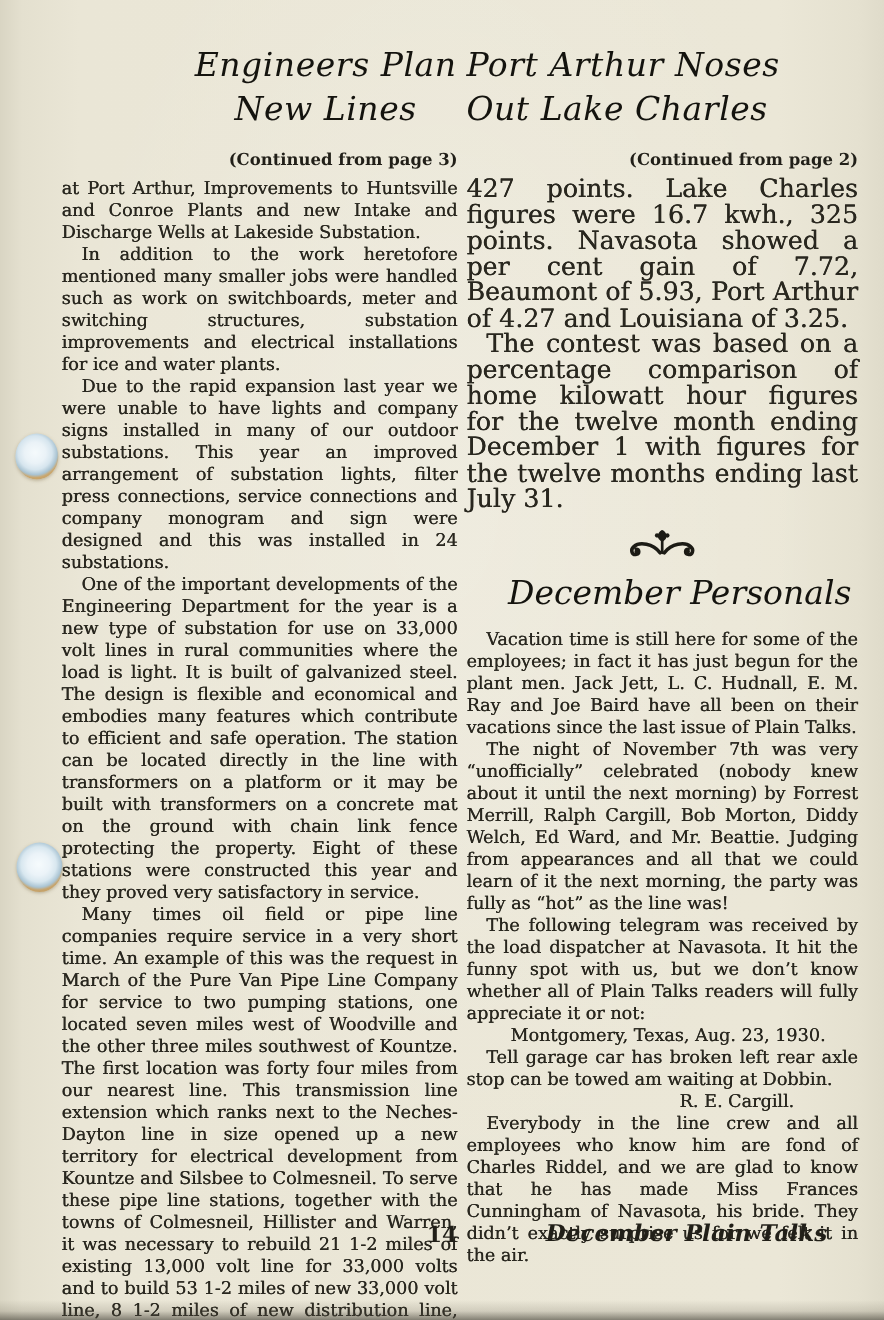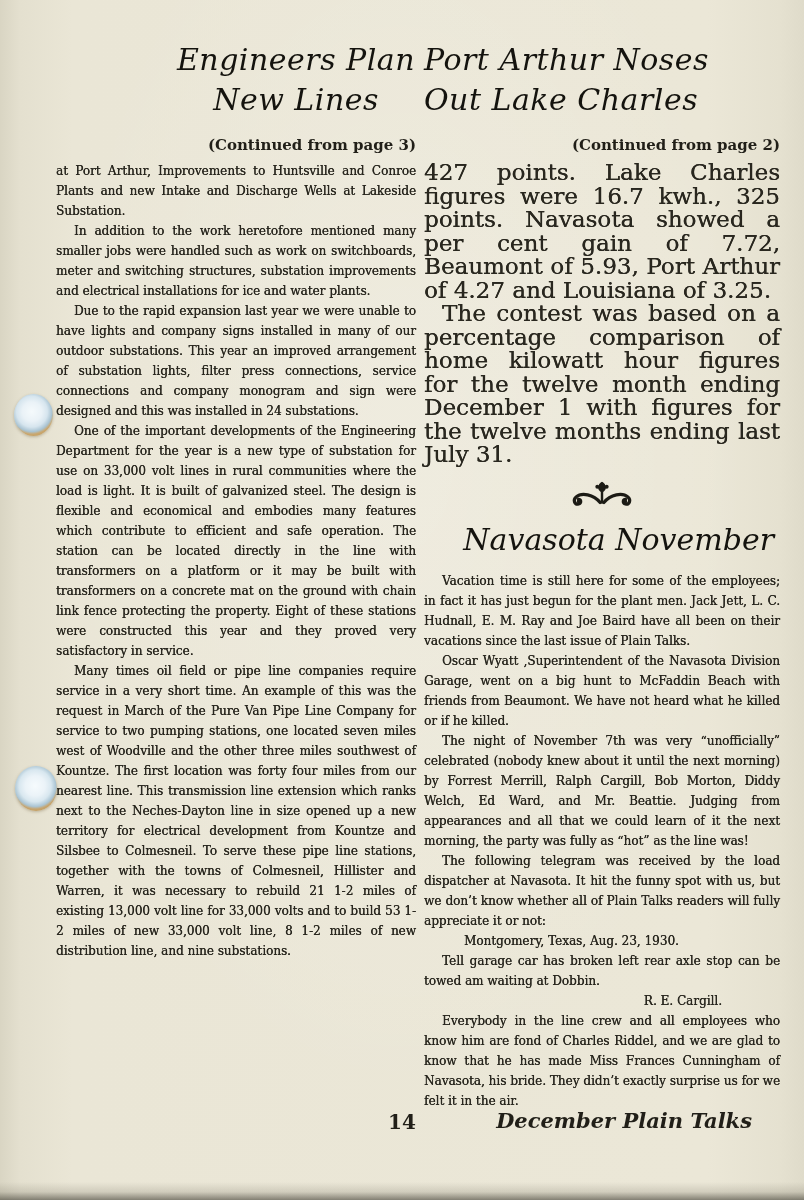--- a/index.html
+++ b/index.html
@@ -46,21 +46,21 @@
     margin: 16px 0 7px 0;
     color: #211f18;
   }
 
   p.body-sm, p.body-lg {
     margin: 0;
     text-align: justify;
     text-indent: 18px;
     text-shadow: 0.25px 0 0 currentColor;
   }
-  p.body-sm { font-size: 12px;   line-height: 20px; }
+  p.body-sm { font-size: 16px;   line-height: 20px; }
   p.body-lg { font-size: 23px;   line-height: 23.5px; }
   p.noindent { text-indent: 0; }
 
   .ornament {
     text-align: center;
     margin: 14px 0 6px 0;
   }
   .navasota-head {
     font-style: italic;
     font-size: 30px;
@@ -163,23 +163,22 @@
           <path d="M37 23 C44 14 57 12 62.5 17 C66.5 20.5 64 25.5 60 24.5 C56.8 23.7 57 19.5 60.2 19.5" fill="none" stroke-width="3.4" stroke-linecap="round"></path>
           <circle cx="59.6" cy="21.8" r="2.3" stroke="none"></circle>
           <path d="M35 23 L35 10" stroke-width="2.6" stroke-linecap="round"></path>
           <path d="M35 1.5 C30.8 4.5 30 8.5 35 11.5 C40 8.5 39.2 4.5 35 1.5" stroke-width="1.6"></path>
           <circle cx="30" cy="6.2" r="2.1" stroke="none"></circle>
           <circle cx="40" cy="6.2" r="2.1" stroke="none"></circle>
         </g>
       </svg>
     </div>
 
-    <h2 class="navasota-head">Navasota November</h2>
+    <h2 class="navasota-head">December Personals</h2>
     <p class="body-sm">Vacation time is still here for some of the employees; in fact it has just begun for the plant men.  Jack Jett, L. C. Hudnall, E. M. Ray and Joe Baird have all been on their vacations since the last issue of Plain Talks.</p>
-    <p class="body-sm">Oscar Wyatt ,Superintendent of the Navasota Division Garage, went on a big hunt to McFaddin Beach with friends from Beaumont.  We have not heard what he killed or if he killed.</p>
     <p class="body-sm">The night of November 7th was very “unofficially” celebrated (nobody knew about it until the next morning) by Forrest Merrill, Ralph Cargill, Bob Morton, Diddy Welch, Ed Ward, and Mr. Beattie. Judging from appearances and all that we could learn of it the next morning, the party was fully as “hot” as the line was!</p>
     <p class="body-sm">The following telegram was received by the load dispatcher at Navasota.  It hit the funny spot with us, but we don’t know whether all of Plain Talks readers will fully appreciate it or not:</p>
     <p class="body-sm dateline">Montgomery, Texas, Aug. 23, 1930.</p>
     <p class="body-sm">Tell garage car has broken left rear axle stop can be towed am waiting at Dobbin.</p>
     <p class="body-sm signature">R. E. Cargill.</p>
     <p class="body-sm">Everybody in the line crew and all employees who know him are fond of Charles Riddel, and we are glad to know that he has made Miss Frances Cunningham of Navasota, his bride. They didn’t exactly surprise us for we felt it in the air.</p>
   </div>
 
   <div class="hole hole1"></div>
   <div class="hole hole2"></div>

